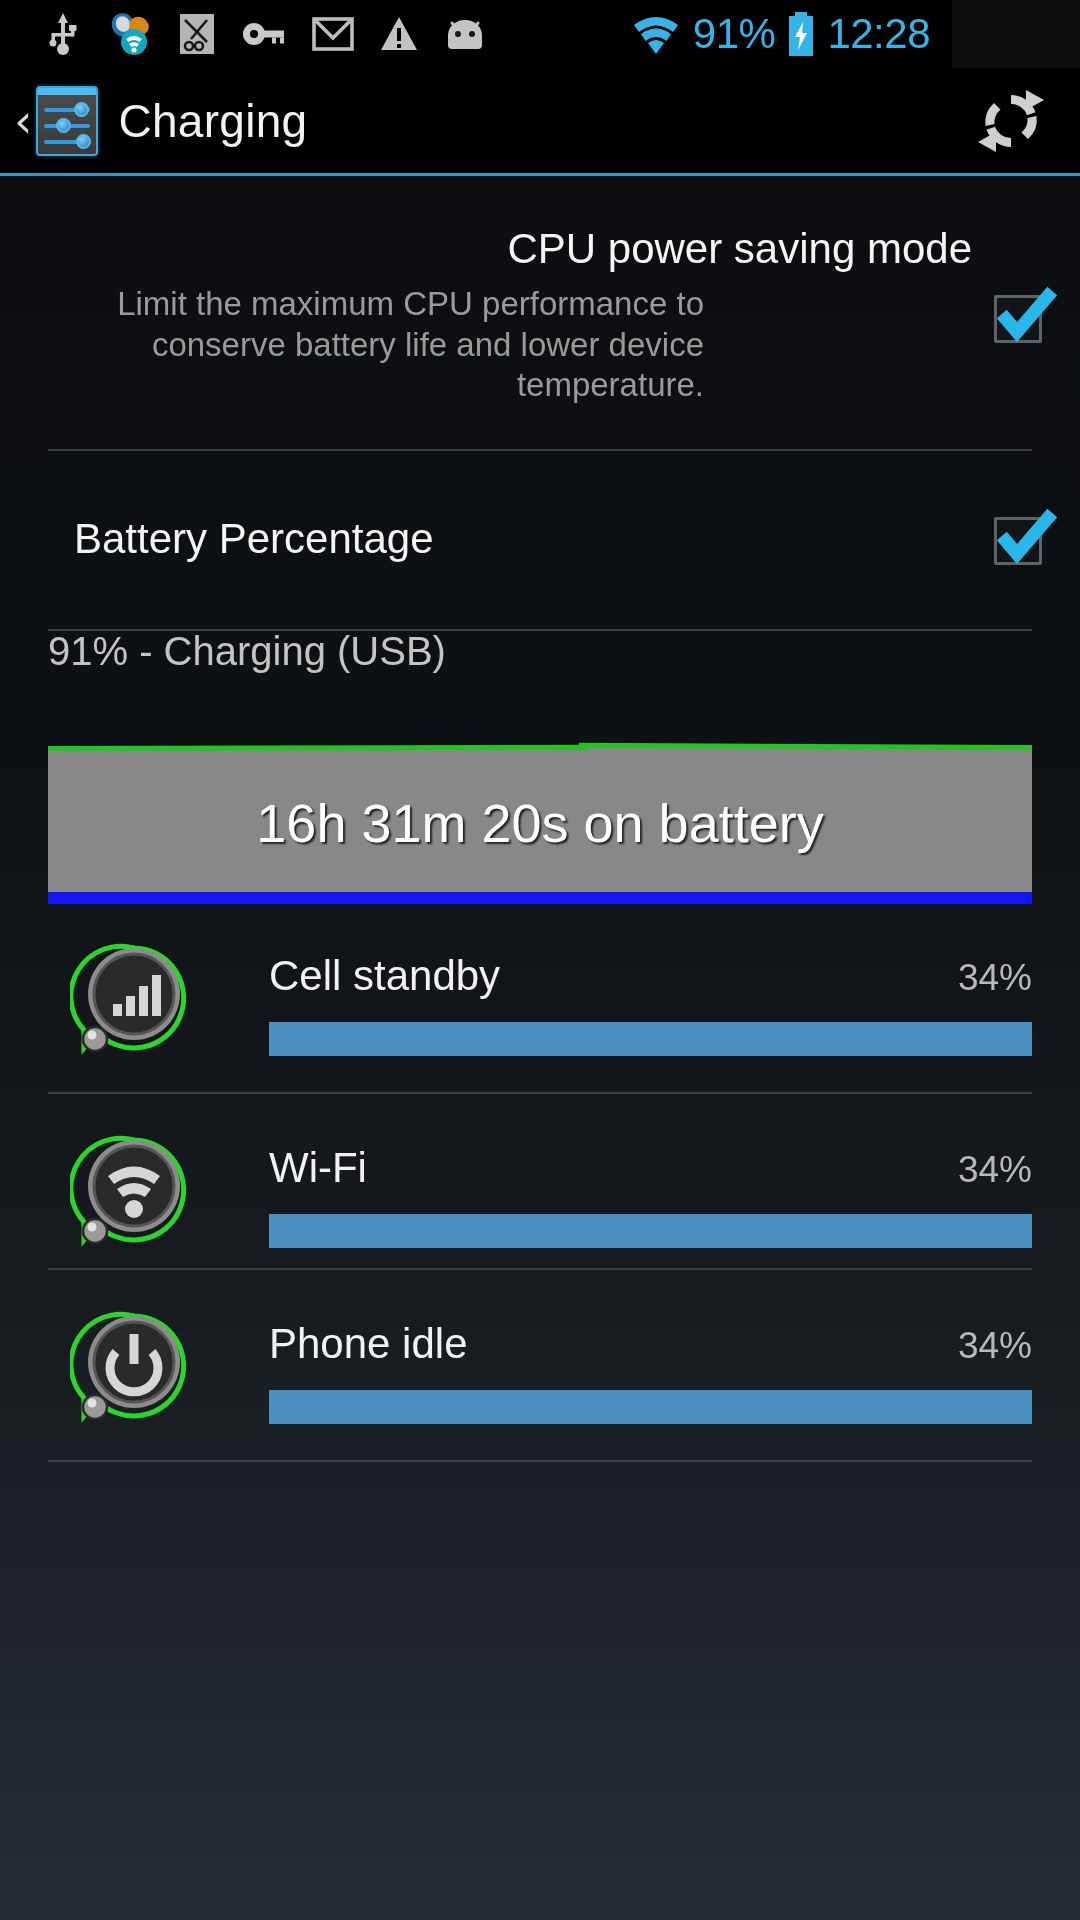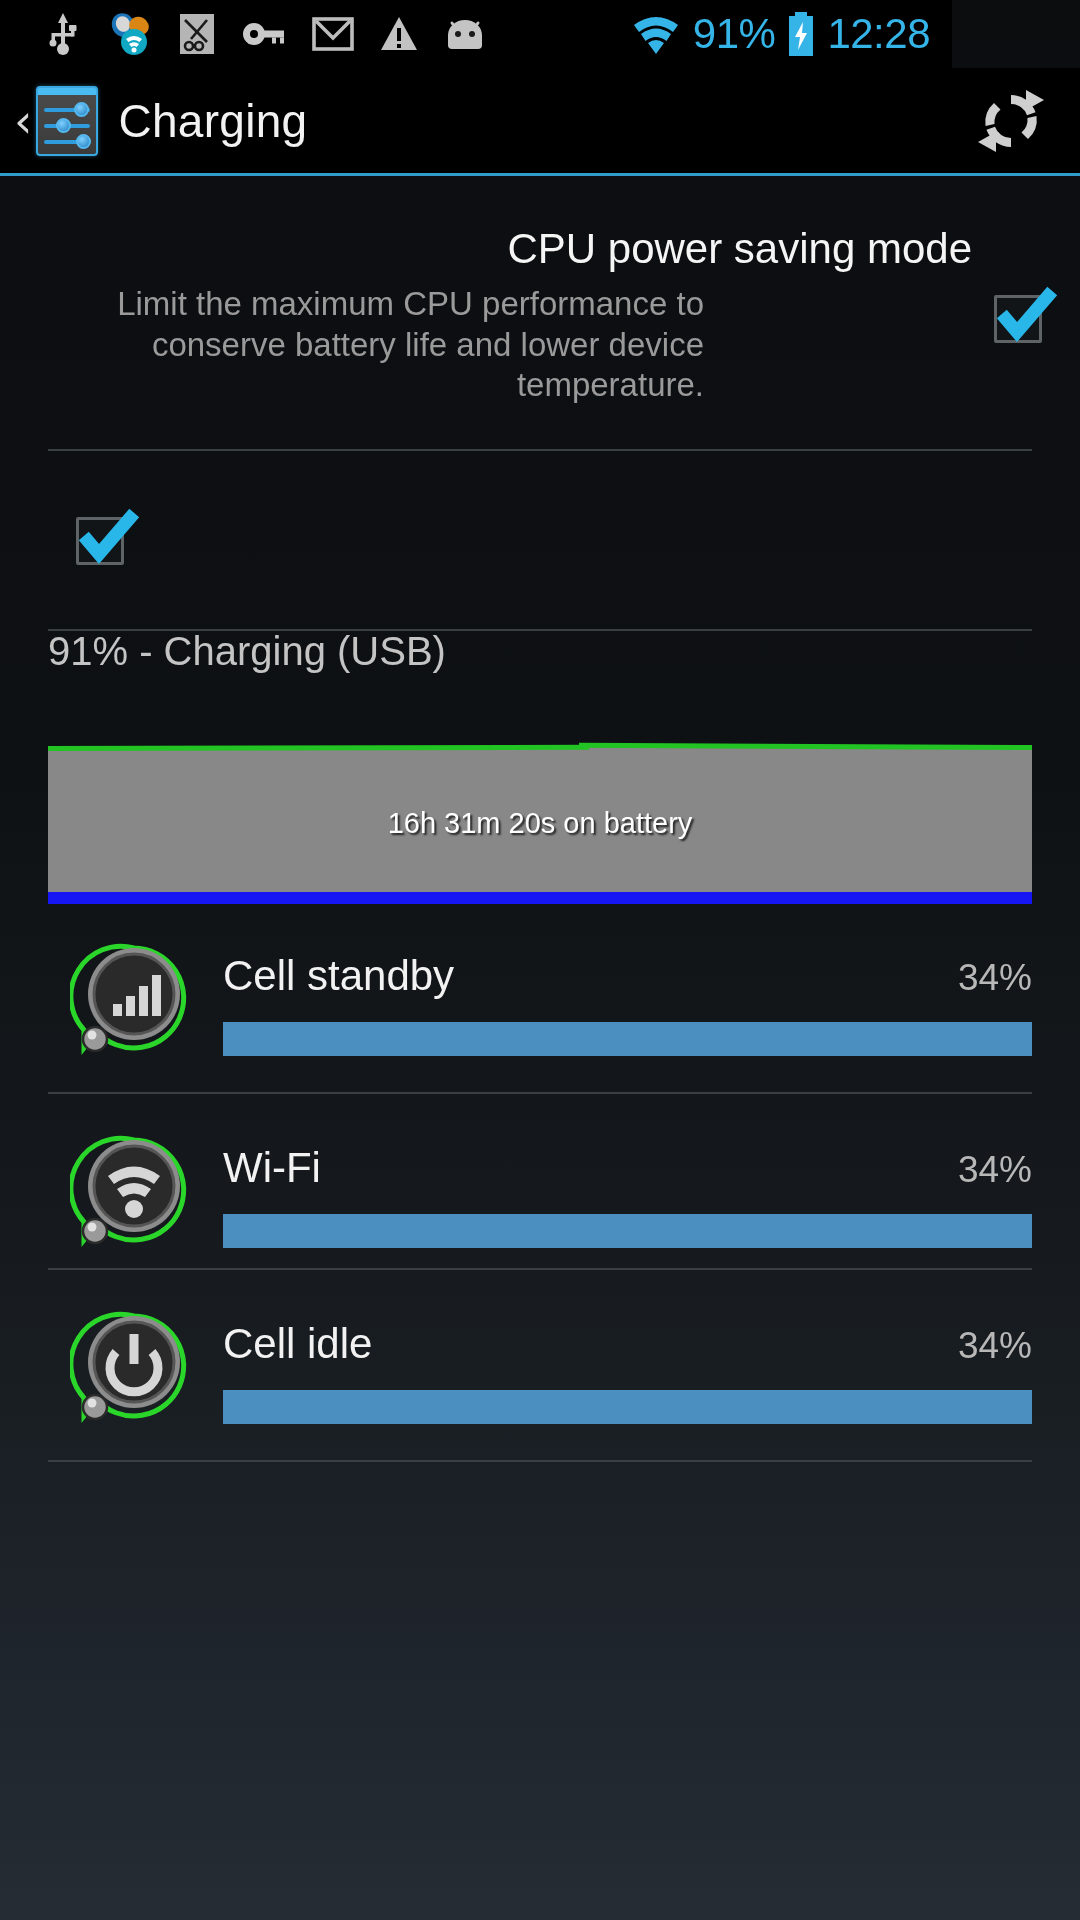--- a/index.html
+++ b/index.html
@@ -184,31 +184,32 @@
     left: 0; right: 0;
     bottom: 0; height: 12px;
     background: #1616f5;
   }
   #chart-label {
     position: absolute;
     left: 0; right: 0; top: 50%;
     transform: translateY(-50%);
     text-align: center;
     color: #ffffff;
-    font-size: 29px;
+    font-size: 54px;
     font-weight: 400;
     text-shadow: 2px 2px 2px rgba(0,0,0,.75);
   }
 
   
   .usage-row {
     display: flex;
     align-items: flex-start;
     padding: 0 48px 0 70px;
     position: relative;
+    gap: 46px;
   }
   .usage-icon {
     width: 128px; height: 128px;
     flex: none;
     margin-top: 4px;
   }
   .usage-body {
     flex: 1;
     padding-left: 25px;
     padding-top: 22px;
@@ -369,20 +370,23 @@
         <div class="cb-box"></div>
         <svg class="cb-check" width="68" height="64" viewBox="0 0 68 64">
           <path d="M16 36 L27 49 L58 13" fill="none" stroke="#29b6e8" stroke-width="13" stroke-linecap="square" stroke-linejoin="miter"></path>
         </svg>
       </div>
     </div>
 
     <div class="divider"></div>
 
     <div class="pref-row" style="padding-top:60px; padding-bottom:62px; align-items:center;">
+      <div class="pref-text">
+        <div class="pref-title">Battery Percentage</div>
+      </div>
       <div class="checkbox" style="margin-top:0;">
         <div class="cb-box"></div>
         <svg class="cb-check" width="68" height="64" viewBox="0 0 68 64">
           <path d="M16 36 L27 49 L58 13" fill="none" stroke="#29b6e8" stroke-width="13" stroke-linecap="square" stroke-linejoin="miter"></path>
         </svg>
       </div>
     </div>
 
     <div class="divider"></div>
 
@@ -466,21 +470,21 @@
           <circle cx="64" cy="60" r="40" fill="#2a2a2a"></circle>
           <circle cx="64" cy="60" r="40" fill="none" stroke="#555" stroke-width="3"></circle>
           <path d="M46 50 a24 24 0 1 0 36 0" fill="none" stroke="#d6d6d6" stroke-width="9" stroke-linecap="butt"></path>
           <rect x="59.5" y="32" width="9" height="30" fill="#d6d6d6"></rect>
           <circle cx="25" cy="105" r="12" fill="#9a9a9a"></circle>
           <circle cx="25" cy="105" r="12" fill="none" stroke="#2a2a2a" stroke-width="2.5"></circle>
           <circle cx="22" cy="101" r="4.5" fill="#e2e2e2"></circle>
         </svg>
         <div class="usage-body">
           <div class="usage-head">
-            <span class="usage-name">Cell idle</span>
+            <span class="usage-name">Phone idle</span>
             <span class="usage-pct">34%</span>
           </div>
           <div class="usage-bar-track">
             <div class="usage-bar-fill" style="width:100%"></div>
           </div>
         </div>
       </div>
 
       <div class="divider"></div>
     </div>

